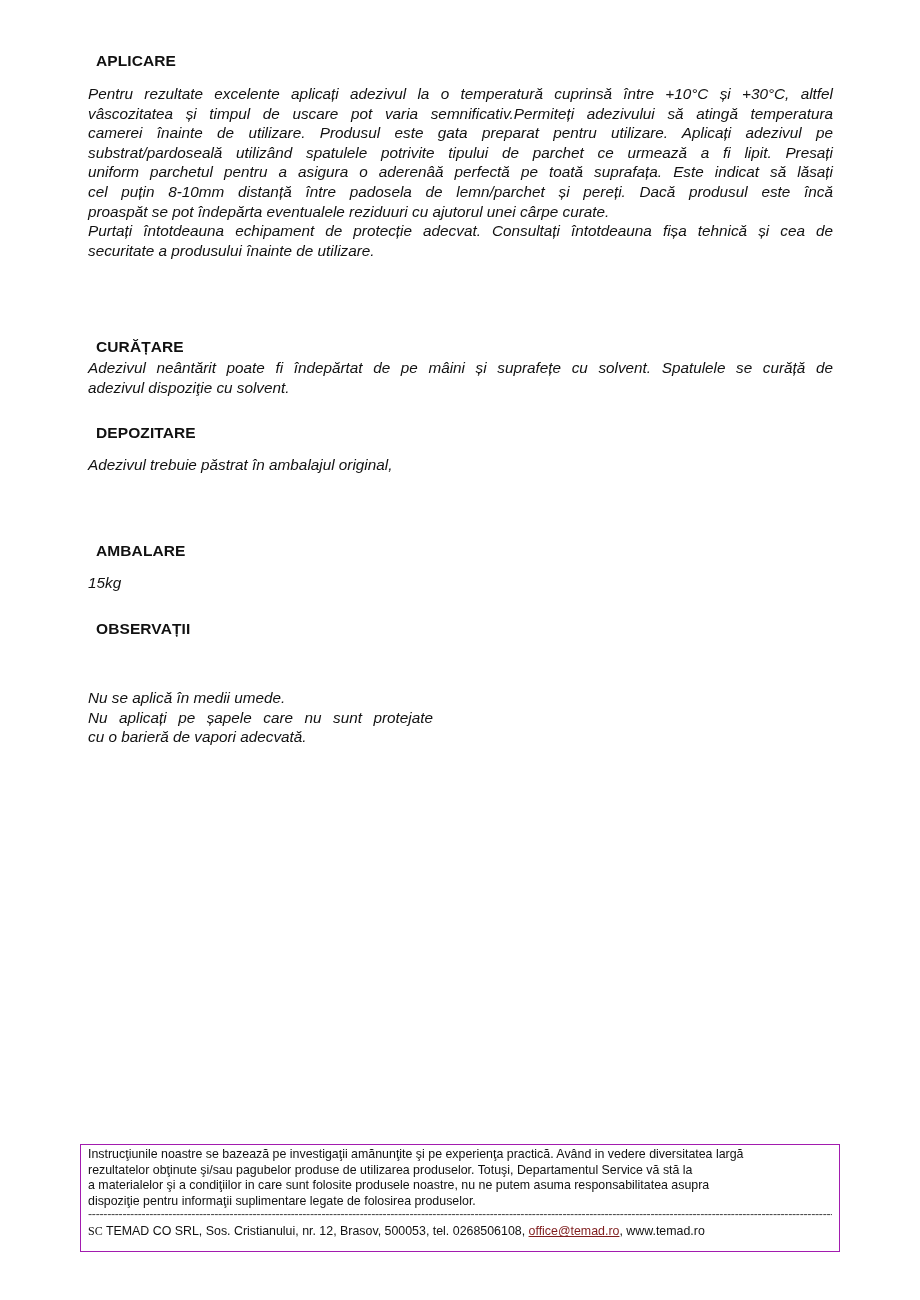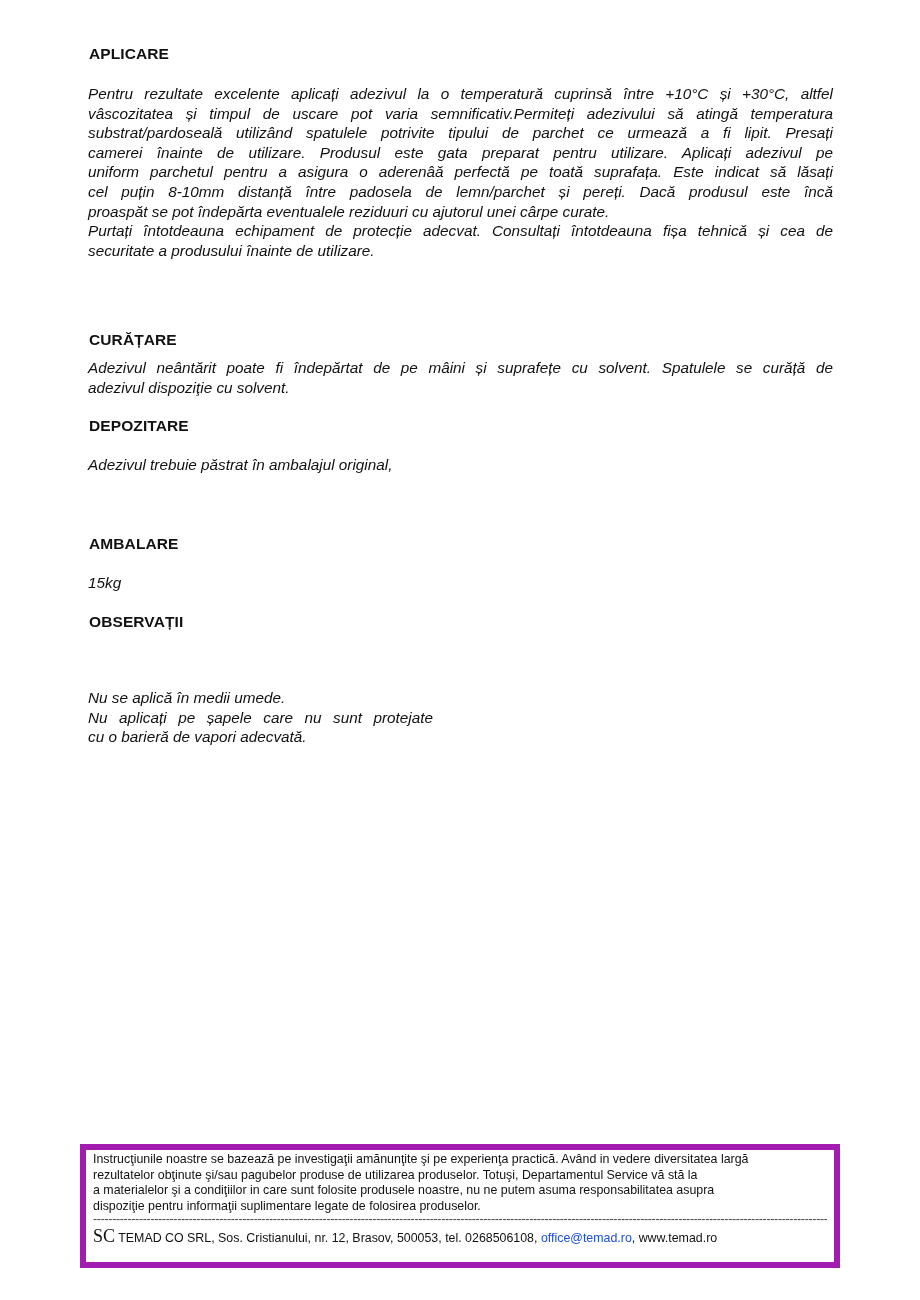--- a/index.html
+++ b/index.html
@@ -1,44 +1,44 @@
 <!DOCTYPE html>
 <html><head>
 <meta charset="utf-8">
 <style>
   html, body { margin: 0; padding: 0; background: #ffffff; }
   body { width: 920px; height: 1300px; position: relative; overflow: hidden;
          font-family: "Liberation Sans", sans-serif; color: #111; }
   .page { position: absolute; left: 88px; top: 0; width: 745px; }
-  h2 { font-size: 15.5px; font-weight: bold; margin: 1px; position: absolute; left: 0; letter-spacing: 0.1px; }
+  h2 { font-size: 15.5px; font-weight: bold; margin: 8px; position: absolute; left: 0; letter-spacing: 0.1px; }
   .p { position: absolute; left: 0; font-size: 15.3px; line-height: 19.6px; text-align: justify; margin: 0; }
   .p.full { width: 745px; }
   .p.half { width: 345px; }
   .p span { display: block; font-style: italic; }
   .p .last { text-align-last: left; }
   .just { text-align-last: justify; }
-  .footer { position: absolute; left: 80px; top: 1144px; width: 760px; height: 124px;
-            border: 6px solid #a21caf; box-sizing: border-box; padding: 2px 7px 0 7px;
+  .footer { position: absolute; left: 80px; top: 1144px; width: 760px; height: 108px;
+            border: 1px solid #a21caf; box-sizing: border-box; padding: 2px 7px 0 7px;
             font-size: 12.4px; line-height: 15.6px; }
   .footer .sep { overflow: hidden; white-space: nowrap; color: #444; letter-spacing: -0.3px; line-height: 9px; margin-top: 1px; }
   .footer .addr { margin-top: 5px; }
-  .footer .sc { font-family: "Liberation Serif", serif; font-size: 18px; }
-  .footer a { color: #1d4ed8; }
+  .footer .sc { font-family: "Liberation Serif", serif; font-size: 12px; }
+  .footer a { color: #7f1d1d; text-decoration: underline; }
 </style>
 </head>
 <body>
 
 <div class="page">
 
   <h2 style="top:44px">APLICARE</h2>
   <div class="p full" style="top:84px">
     <span class="just">Pentru rezultate excelente aplicați adezivul la o temperatură cuprinsă între +10°C și +30°C, altfel</span>
     <span class="just">vâscozitatea și timpul de uscare pot varia semnificativ.Permiteți adezivului să atingă temperatura</span>
+    <span class="just">camerei înainte de utilizare. Produsul este gata preparat pentru utilizare. Aplicați adezivul pe</span>
     <span class="just">substrat/pardoseală utilizând spatulele potrivite tipului de parchet ce urmează a fi lipit. Presați</span>
-    <span class="just">camerei înainte de utilizare. Produsul este gata preparat pentru utilizare. Aplicați adezivul pe</span>
     <span class="just">uniform parchetul pentru a asigura o aderenâă perfectă pe toată suprafața. Este indicat să lăsați</span>
     <span class="just">cel puțin 8-10mm distanță între padosela de lemn/parchet și pereți. Dacă produsul este încă</span>
     <span class="last">proaspăt se pot îndepărta eventualele reziduuri cu ajutorul unei cârpe curate.</span>
     <span class="just">Purtați întotdeauna echipament de protecție adecvat. Consultați întotdeauna fișa tehnică și cea de</span>
     <span class="last">securitate a produsului înainte de utilizare.</span>
   </div>
 
   <h2 style="top:330px">CURĂȚARE</h2>
   <div class="p full" style="top:358px">
     <span class="just">Adezivul neântărit poate fi îndepărtat de pe mâini și suprafețe cu solvent. Spatulele se curăță de</span>

